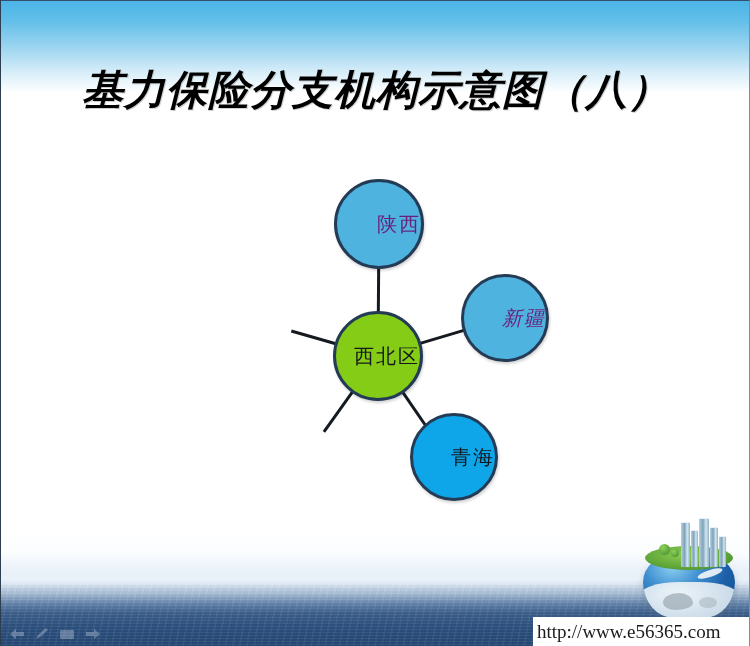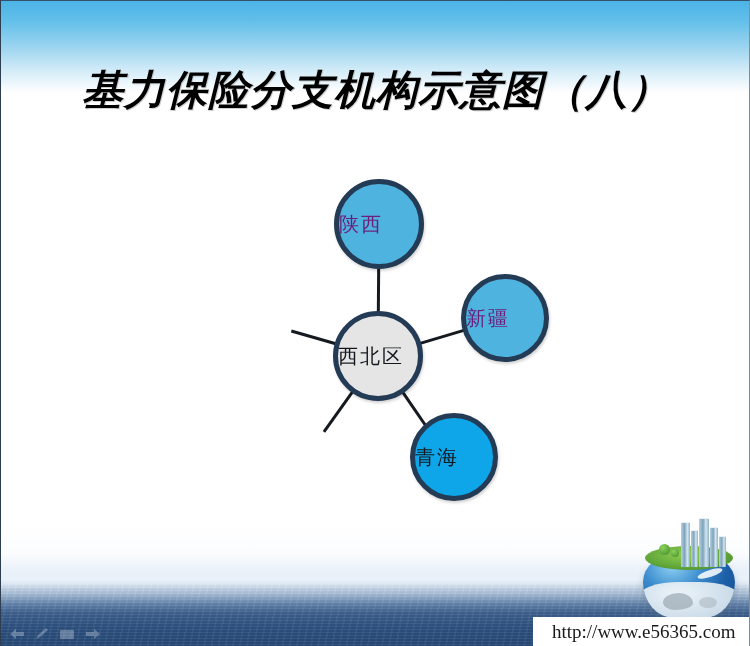--- a/index.html
+++ b/index.html
@@ -111,24 +111,24 @@
     position: absolute;
     left: 0; top: 0;
     width: 750px;
     height: 646px;
   }
   .node {
     position: absolute;
     box-sizing: border-box;
     border-radius: 50%;
     background: #4fb3e0;
-    border: 5px solid #a16207;
+    border: 3px solid #a16207;
     display: flex;
     align-items: center;
-    justify-content: flex-start;
+    justify-content: flex-end;
     box-shadow: 1px 2px 3px rgba(0,0,0,0.18);
   }
   .node-label {
     font-family: "DejaVu Sans", "Liberation Sans", sans-serif;
     font-size: 20px;
     line-height: 1;
     letter-spacing: 2px;
     white-space: nowrap;
     user-select: none;
   }
@@ -222,21 +222,21 @@
   
   .url-bar {
     position: absolute;
     left: 532px;
     top: 616px;
     width: 218px;
     height: 30px;
     background: #ffffff;
     display: flex;
     align-items: center;
-    padding-left: 19px;
+    padding-left: 4px;
     box-sizing: border-box;
   }
   .url-text {
     font-family: "Liberation Serif", "DejaVu Serif", serif;
     font-size: 19px;
     color: #1a1a1a;
     white-space: nowrap;
   }
 
   
@@ -267,30 +267,30 @@
     <svg class="edges" viewBox="0 0 750 646">
       <g id="edge-group" stroke="#141a20" stroke-width="3" stroke-linecap="butt">
           <line x1="377.33332376839456" y1="311.00126257191664" x2="377.66667623160544" y2="266.99873742808336"></line>
           <line x1="334.73053319439975" y1="342.7814822515062" x2="290.308797105473" y2="329.94082416330076"></line>
           <line x1="419.15348088362384" y1="342.38714745214406" x2="462.80455277282215" y2="329.32619680813195"></line>
           <line x1="351.48665606643146" y1="390.8478629952671" x2="322.9334952078056" y2="430.9668611637162"></line>
           <line x1="401.85781637590424" y1="391.30549497007064" x2="428.7071339962754" y2="430.51962991561277"></line>
         </g>
     </svg>
 
-    <div class="node" id="node-center" style="left: 332px; top: 310px; width: 90px; height: 90px; background: #e5e5e5; border-color: rgb(36, 59, 85);">
+    <div class="node" id="node-center" style="left: 332px; top: 310px; width: 90px; height: 90px; background: #84cc16; border-color: rgb(36, 59, 85);">
       <span class="node-label label-dark" style="color: rgb(20, 24, 30);">西北区</span>
     </div>
 
     <div class="node" id="node-0" style="left: 333px; top: 178px; width: 90px; height: 90px; background: rgb(79, 179, 224); border-color: rgb(36, 59, 85);">
       <span class="node-label label-purple" style="color: rgb(107, 31, 122);">陕西</span>
     </div>
 
 
-    <div class="node" id="node-2" style="left: 460px; top: 273px; width: 88px; height: 88px; background: rgb(79, 179, 224); border-color: rgb(36, 59, 85);">
+    <div class="node" id="node-2" style="left: 460px; top: 273px; width: 88px; height: 88px; background: rgb(79, 179, 224); border-color: rgb(36, 59, 85); font-style: italic;">
       <span class="node-label label-purple" style="color: rgb(107, 31, 122);">新疆</span>
     </div>
 
 
     <div class="node" id="node-4" style="left: 409px; top: 412px; width: 88px; height: 88px; background: #0ea5e9; border-color: rgb(36, 59, 85);">
       <span class="node-label label-dark" style="color: rgb(20, 24, 30);">青海</span>
     </div>
   </div>
 
   <div class="globe-logo">

